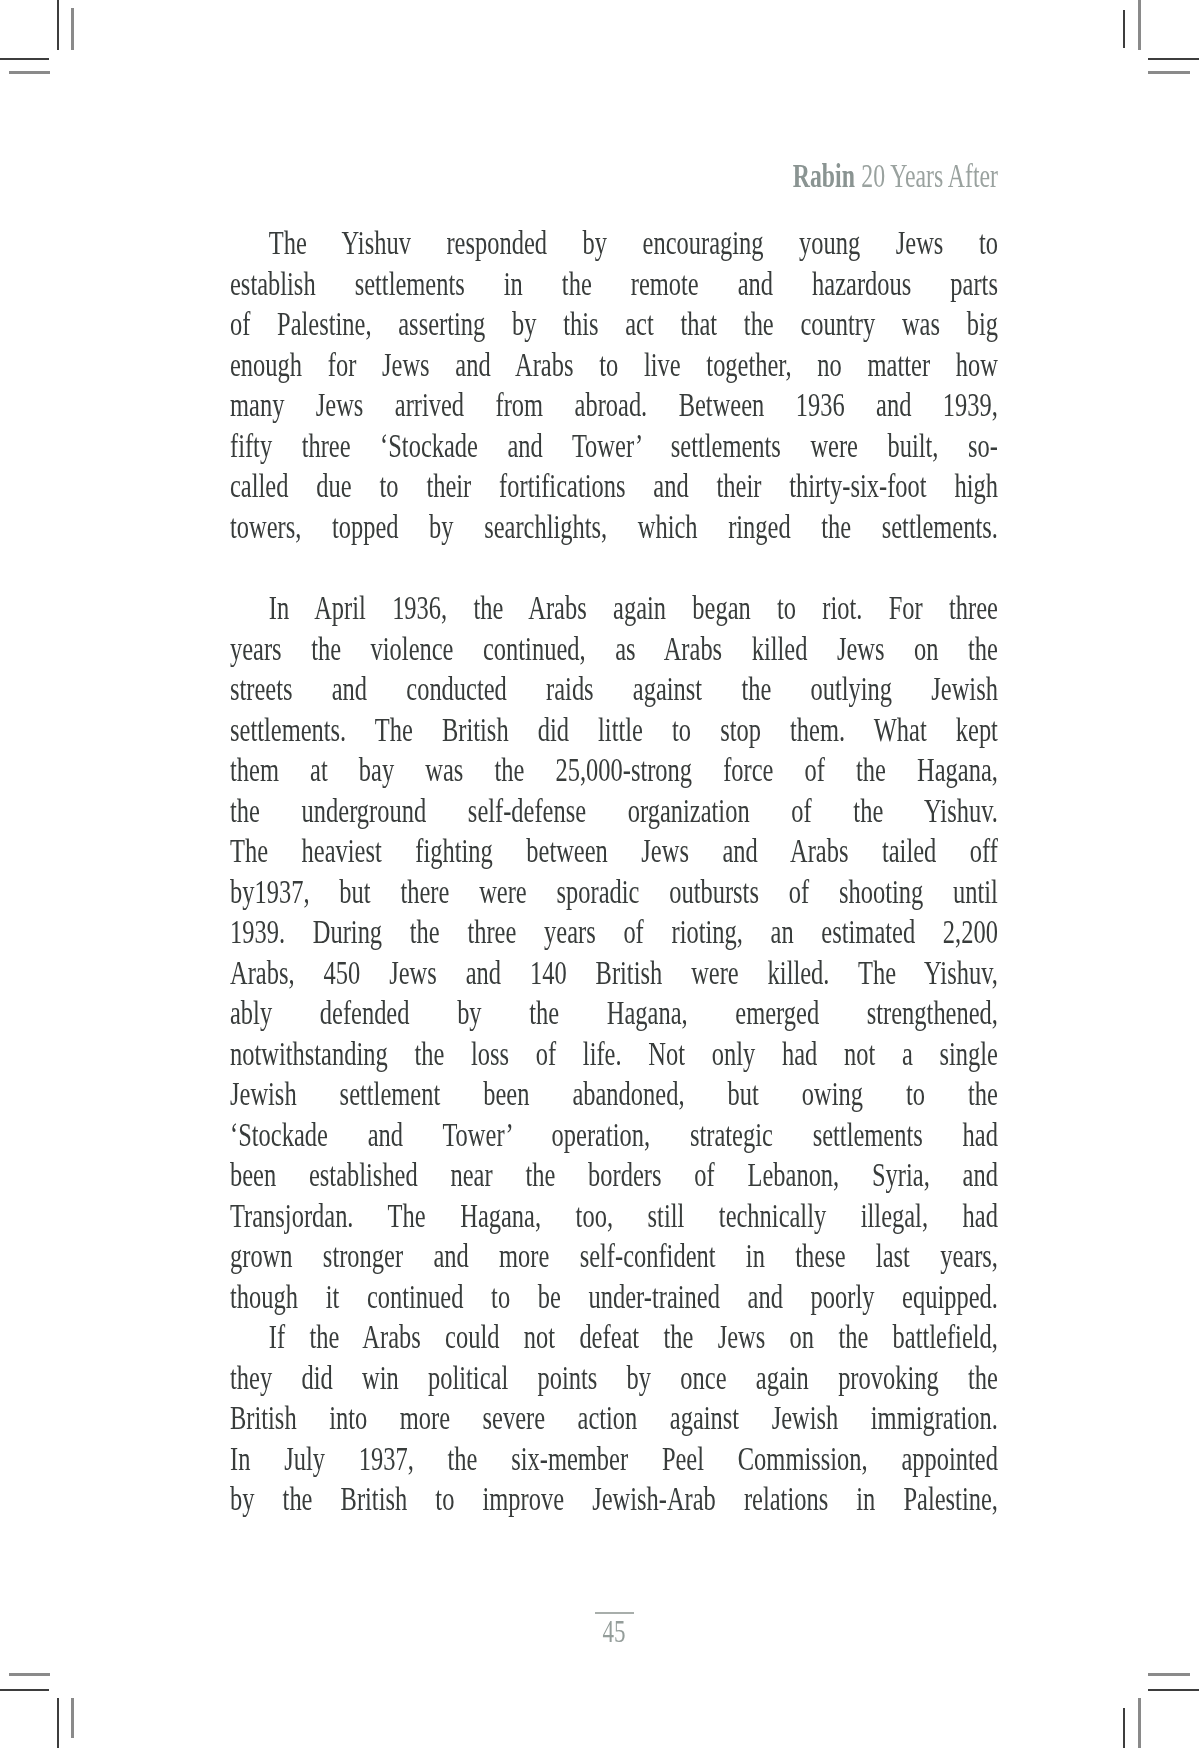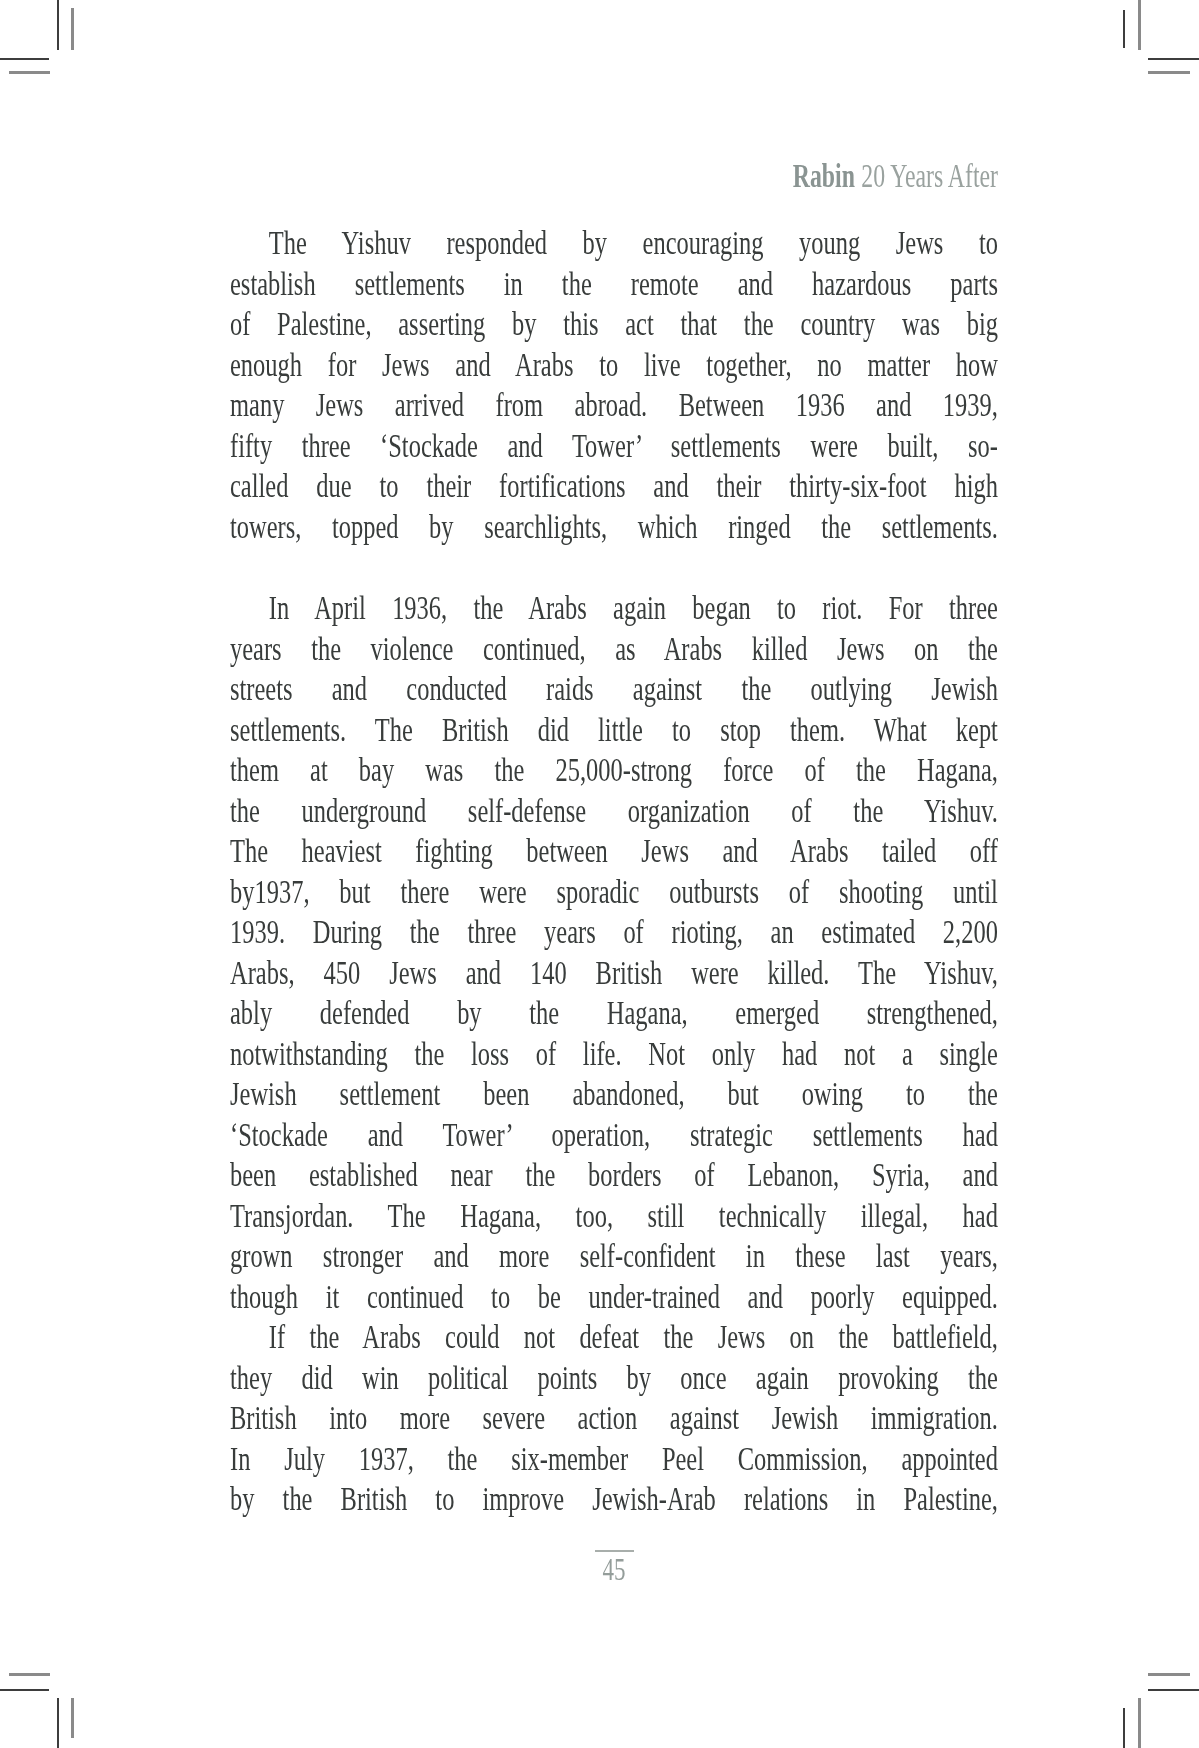--- a/index.html
+++ b/index.html
@@ -58,21 +58,21 @@
     height: 40.5px;
     overflow: visible;
     white-space: normal;
   }
   .line.indent { padding-left: 54px; }
 
   
   #footer {
     position: absolute;
     left: 230px;
-    top: 1540px;
+    top: 1602px;
     width: 768px;
     text-align: center;
   }
   #footer .folio-rule {
     width: 39px;
     height: 2px;
     margin: 10px auto 0 auto;
     background: var(--footer-rule, #a8aeab);
   }
   #footer .folio-number {

